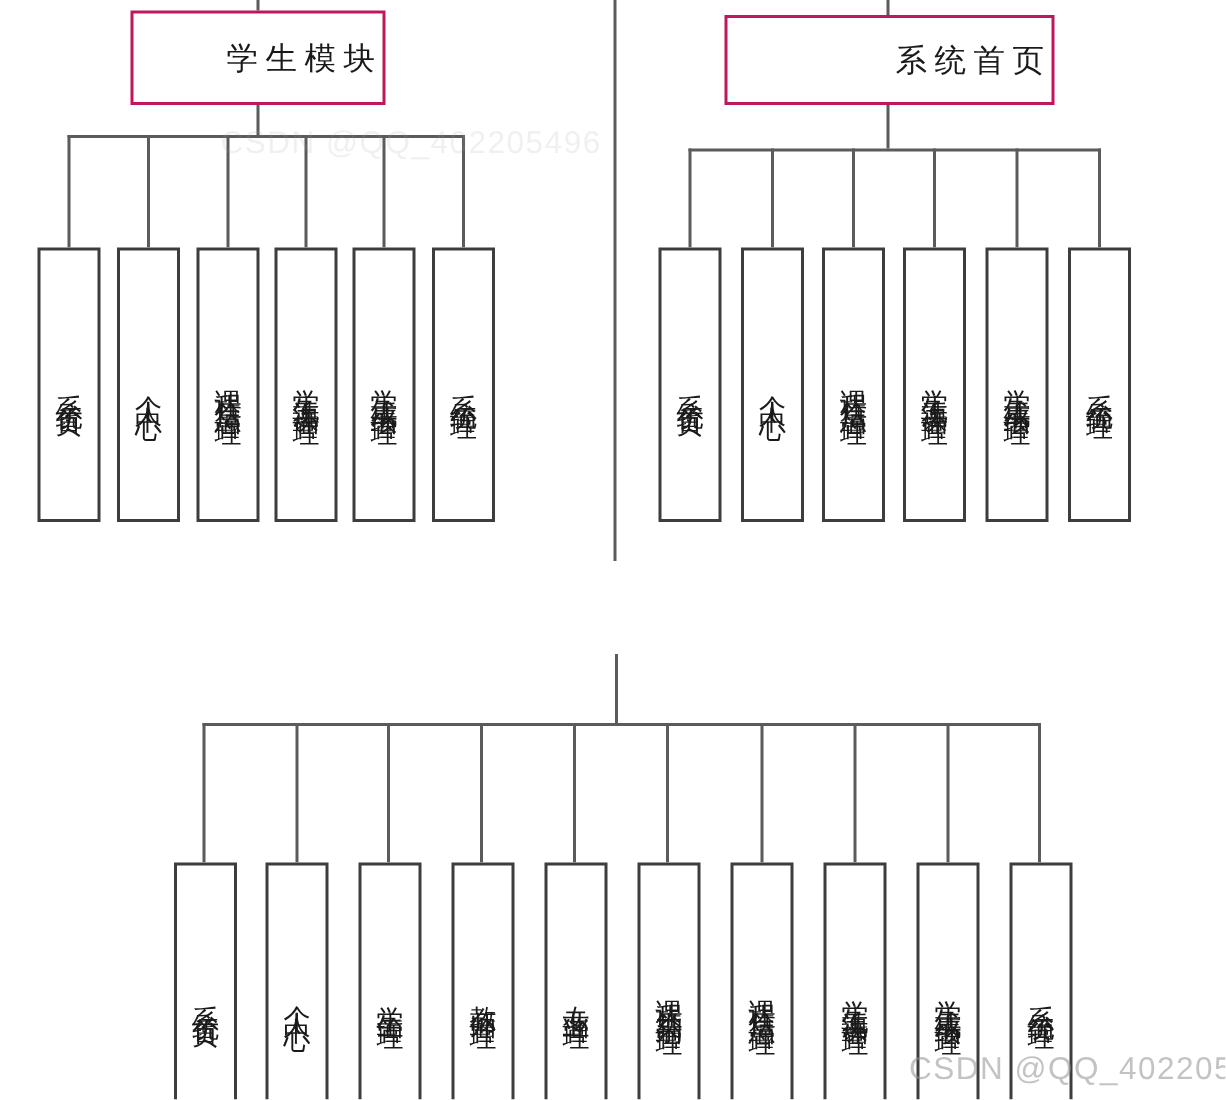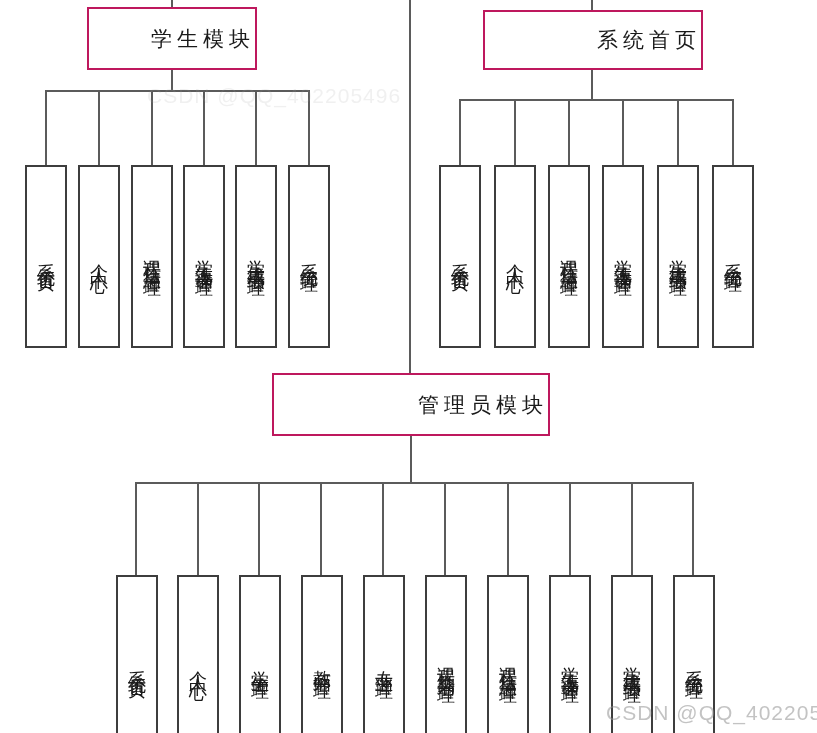--- a/index.html
+++ b/index.html
@@ -95,23 +95,20 @@
   <div class="leaf-box leaf-top" style="left:602px;">
     <span class="leaf-text">学生选课管理</span>
   </div>
   <div class="leaf-box leaf-top" style="left:657px;">
     <span class="leaf-text">学生成绩管理</span>
   </div>
   <div class="leaf-box leaf-top" style="left:712px;">
     <span class="leaf-text">系统管理</span>
   </div>
 
-  <div class="module-box" style="left:272px;top:373px;width:278px;height:63px;">
-    <span>管理员模块</span>
-  </div>
   <div class="vline" style="left:410px;top:436px;height:46px;"></div>
   <div class="hline" style="left:135px;top:482px;width:559px;"></div>
   <div class="vline" style="left:135px;top:482px;height:93px;"></div>
   <div class="vline" style="left:197px;top:482px;height:93px;"></div>
   <div class="vline" style="left:258px;top:482px;height:93px;"></div>
   <div class="vline" style="left:320px;top:482px;height:93px;"></div>
   <div class="vline" style="left:382px;top:482px;height:93px;"></div>
   <div class="vline" style="left:444px;top:482px;height:93px;"></div>
   <div class="vline" style="left:507px;top:482px;height:93px;"></div>
   <div class="vline" style="left:569px;top:482px;height:93px;"></div>

